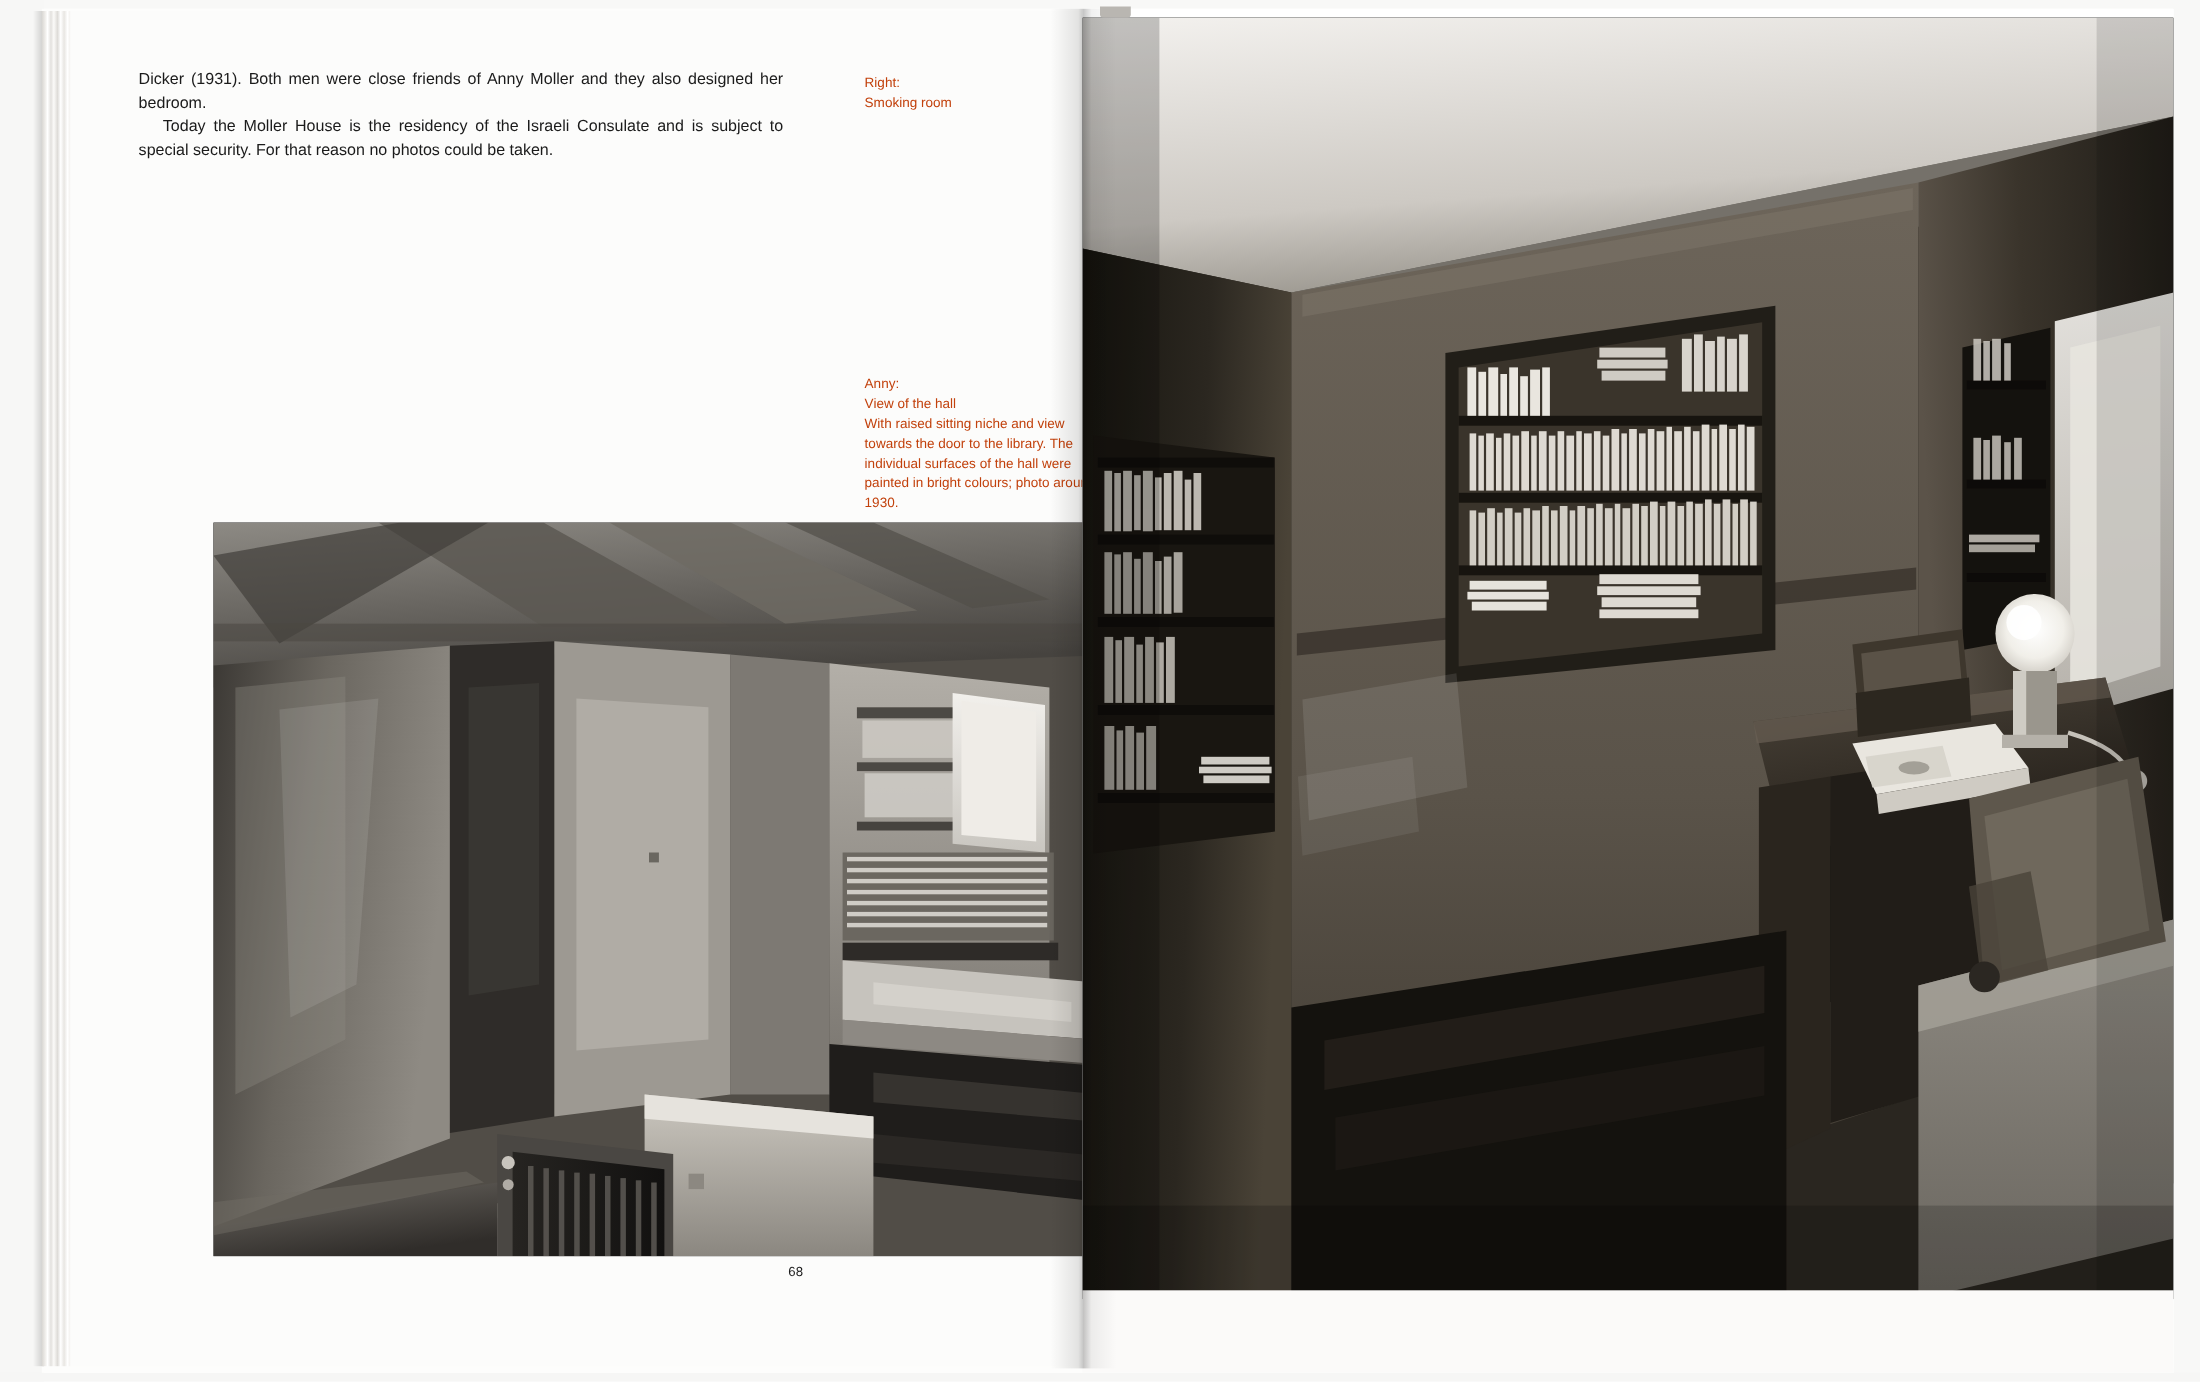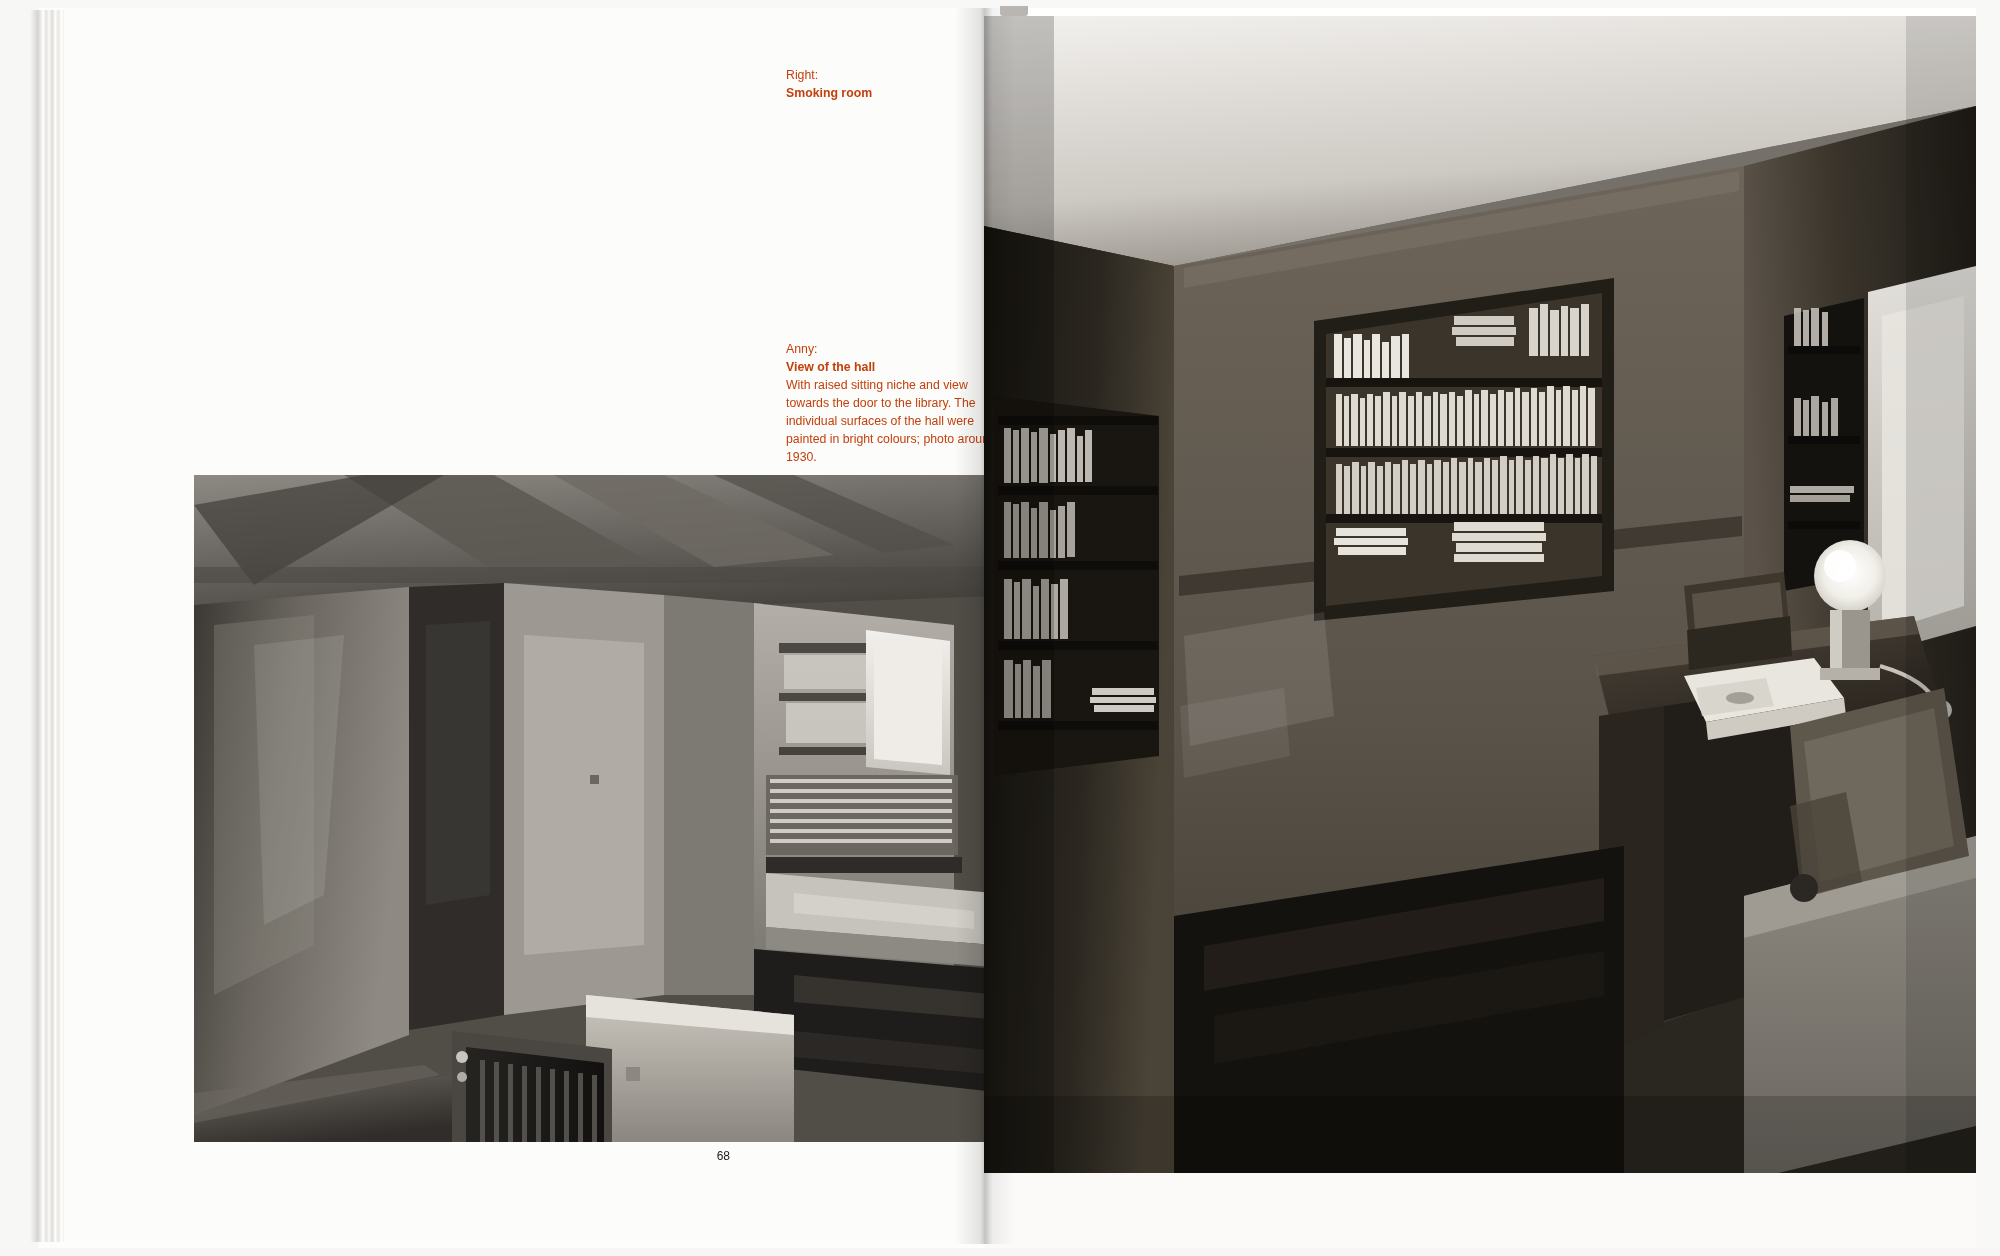--- a/index.html
+++ b/index.html
@@ -119,21 +119,21 @@
   .body-col p.indent { text-indent: 22px; }
 
   .caption {
     position: absolute;
     font-size: 12.3px;
     line-height: 18px;
     color: #c2410c;
     width: 215px;
   }
   .caption .lbl { font-weight: normal; }
-  .caption .ttl { font-weight: bold; }
+  .caption .ttl { font-weight: normal; }
 
   .cap-right { left: 722px; top: 56px; }
   .cap-below { left: 722px; top: 330px; }
 
   .folio {
     position: absolute;
     left: 80px;
     top: 1139px;
     width: 586px;
     text-align: right;
@@ -202,20 +202,22 @@
   <div class="surround-bottom"></div>
 
   <div class="book"></div>
 
   <div class="page-edge-shadow"></div>
   <div class="page-edge"></div>
 
   <div class="left-page">
 
     <div class="body-col">
+      <p>Dicker (1931). Both men were close friends of Anny Moller and they also designed her bedroom.</p>
+      <p class="indent">Today the Moller House is the residency of the Israeli Consulate and is subject to special security. For that reason no photos could be taken.</p>
     </div>
 
     <div class="caption cap-right">
       <div class="lbl">Right:</div>
       <div class="ttl">Smoking room</div>
     </div>
 
     <div class="caption cap-below">
       <div class="lbl">Anny:</div>
       <div class="ttl">View of the hall</div>

